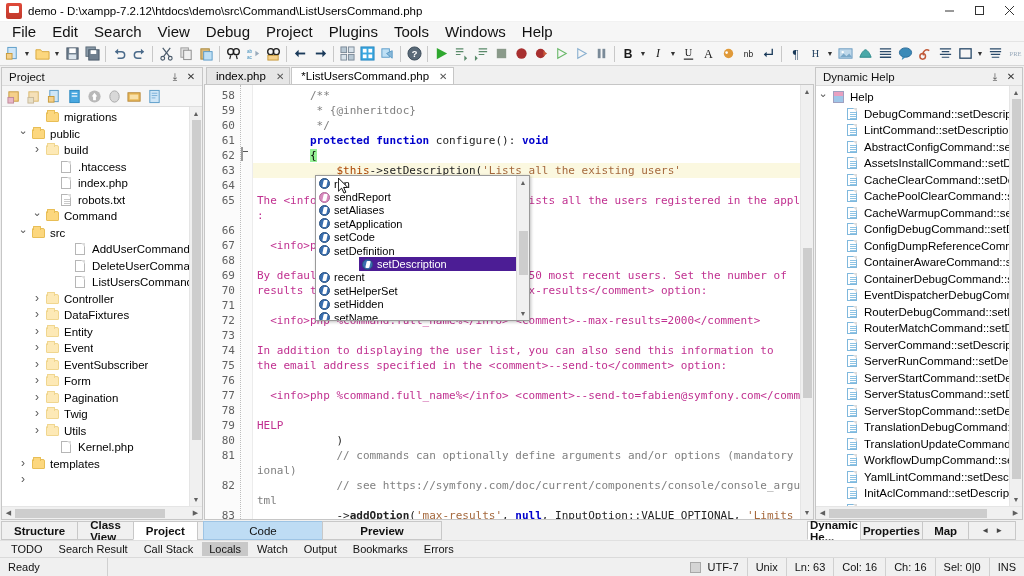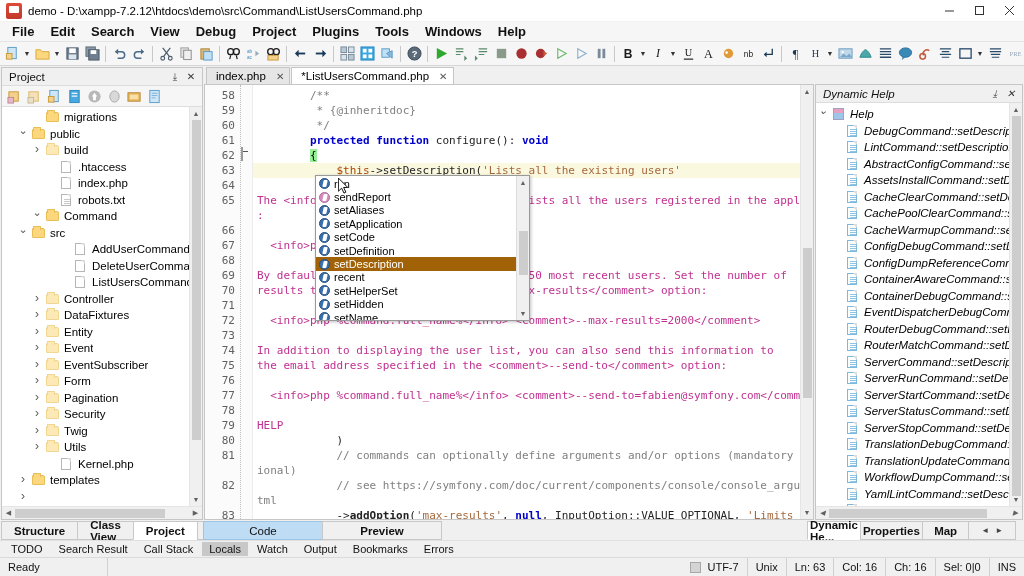--- a/index.html
+++ b/index.html
@@ -66,25 +66,24 @@
     height: 20px;
     background: #f6f6f6;
     display: flex;
     align-items: center;
     padding-left: 4px;
     flex: 0 0 20px;
     border-bottom: 1px solid #e4e4e4;
   }
   .menu-item {
     padding: 2px 8px;
-    font-size: 13px;
+    font-size: 15px;
     color: #111;
     white-space: nowrap;
     line-height: 14px;
-    font-weight: bold;
   }
 
   
   .toolbar {
     height: 24px;
     background: #f6f6f6;
     display: flex;
     align-items: center;
     flex: 0 0 24px;
     border-bottom: 1px solid #d6d6d6;
@@ -124,21 +123,21 @@
 
   
   .panel {
     display: flex;
     flex-direction: column;
     background: #fff;
     border: 1px solid #c6c6c6;
     min-height: 0;
   }
   .panel-left { width: 202px; flex: 0 0 202px; margin: 1px 0 0 1px; }
-  .panel-right { width: 208px; flex: 0 0 208px; margin: 18px 1px 0 0; font-style: italic; }
+  .panel-right { width: 208px; flex: 0 0 208px; margin: 1px 1px 0 0; }
   .center { flex: 1 1 auto; display: flex; flex-direction: column; min-width: 0; margin: 1px 1px 0 1px;}
 
   .panel-header {
     height: 18px;
     background: #f0f0f0;
     display: flex;
     align-items: center;
     padding: 0 3px 0 7px;
     flex: 0 0 18px;
     border-bottom: 1px solid #dcdcdc;
@@ -327,21 +326,21 @@
     display: flex;
     font-family: "Liberation Sans", sans-serif;
   }
   .ac-list { flex: 1 1 auto; overflow: hidden; padding-top: 1px; }
   .ac-row {
     height: 13.4px;
     display: flex; align-items: center;
     font-size: 11px; color: #000;
     padding-left: 3px;
   }
-  .ac-row.sel { background: #a16207; color: #fff; }
+  .ac-row.sel { background: #4c1d95; color: #fff; margin-left: 43px; }
   .ac-ico {
     width: 11px; height: 11px; border-radius: 50%;
     background: #3a6fb0; flex: 0 0 11px; margin-right: 4px;
     position: relative;
     border: 1px solid #29507f;
   }
   .ac-ico:after{
     content:"";position:absolute;left:3px;top:1px;width:4px;height:7px;
     background:#fff; transform: skewX(-12deg); border-radius:1px;
   }
@@ -953,28 +952,20 @@
             </div>
             <div class="tree-label">Form</div>
           </div>
           <div class="tree-row">
             <div style="width: 28px; flex: 0 0 28px;"></div>
             <div class="twisty tw-closed"></div>
             <div class="ico">
               <span class="folder folder-lt"></span>
             </div>
             <div class="tree-label">Pagination</div>
-          </div>
-          <div class="tree-row">
-            <div style="width: 28px; flex: 0 0 28px;"></div>
-            <div class="twisty tw-closed"></div>
-            <div class="ico">
-              <span class="folder folder-lt"></span>
-            </div>
-            <div class="tree-label">Security</div>
           </div>
           <div class="tree-row">
             <div style="width: 28px; flex: 0 0 28px;"></div>
             <div class="twisty tw-closed"></div>
             <div class="ico">
               <span class="folder folder-lt"></span>
             </div>
             <div class="tree-label">Twig</div>
           </div>
           <div class="tree-row">

